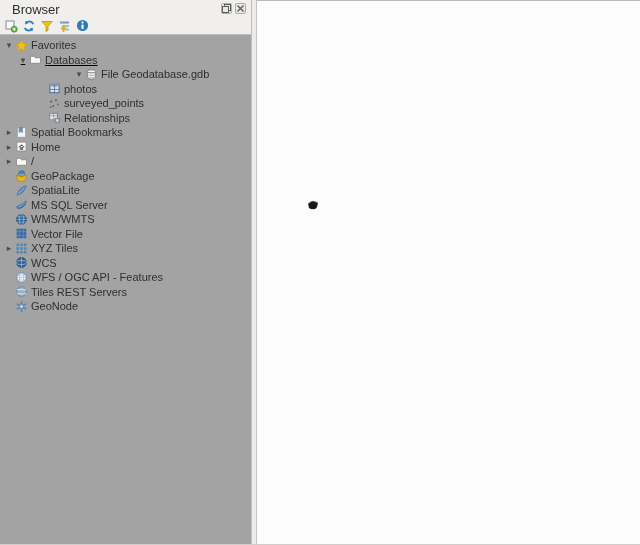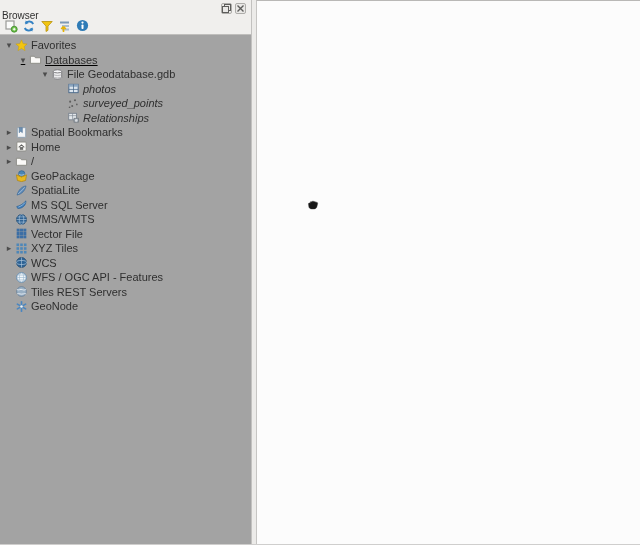--- a/index.html
+++ b/index.html
@@ -11,21 +11,21 @@
   
   .dock{
     position:absolute;left:0;top:0;width:252px;height:545px;
     background:#f0efed;border-right:1px solid #c2c1bf;
     box-sizing:border-box;
   }
   .dock-titlebar{
     position:absolute;left:0;top:0;right:0;height:17px;
   }
   .dock-title{
-    position:absolute;left:2px;top:2px;font-size:10px;color:#2f2f2f;margin-top:8px;
+    position:absolute;left:12px;top:2px;font-size:13px;color:#2f2f2f;
   }
   .titlebar-btns{position:absolute;right:5px;top:3px;display:flex;gap:3px;}
   .tb-btn{
     width:11px;height:11px;border:1px solid #aeadaa;background:#e9e8e6;
     border-radius:2px;display:flex;align-items:center;justify-content:center;
     box-sizing:border-box;padding:0;
   }
   
   .toolbar{
     position:absolute;left:3px;top:17px;height:17px;display:flex;gap:3px;align-items:center;
@@ -46,22 +46,22 @@
   .row .arrow{
     width:10px;font-size:9px;color:#4c4c4c;text-align:center;flex:0 0 10px;
     line-height:10px;
   }
   .arrow.exp::before{content:"\25BE";}
   .arrow.col::before{content:"\25B8";}
   .row .ticon{width:14px;height:14px;flex:0 0 14px;display:flex;align-items:center;justify-content:center;}
   .row .lbl{margin-left:3px;font-size:11px;color:#2f2f2f;}
   .d0{padding-left:4px;}
   .d1{padding-left:18px;text-decoration:underline;}
-  .d2{padding-left:40px;}
-  .d3{padding-left:66px;font-style:italic;}
+  .d2{padding-left:40px;margin-left:34px;}
+  .d3{padding-left:47px;}
   
   .splitter{position:absolute;left:252px;top:0;width:4px;height:545px;background:#eceBe9;background:#ecebe9;}
   .canvas{
     position:absolute;left:256px;top:0;right:0;bottom:0;
     background:#fcfcfc;border-top:1px solid #b9b8b6;border-left:1px solid #c6c5c3;
     box-sizing:border-box;
   }
   .cursor{position:absolute;left:305px;top:196px;width:16px;height:16px;}
   .bottom-edge{position:absolute;left:0;bottom:0;width:100%;height:1px;background:#cfcecd;}
 </style>

